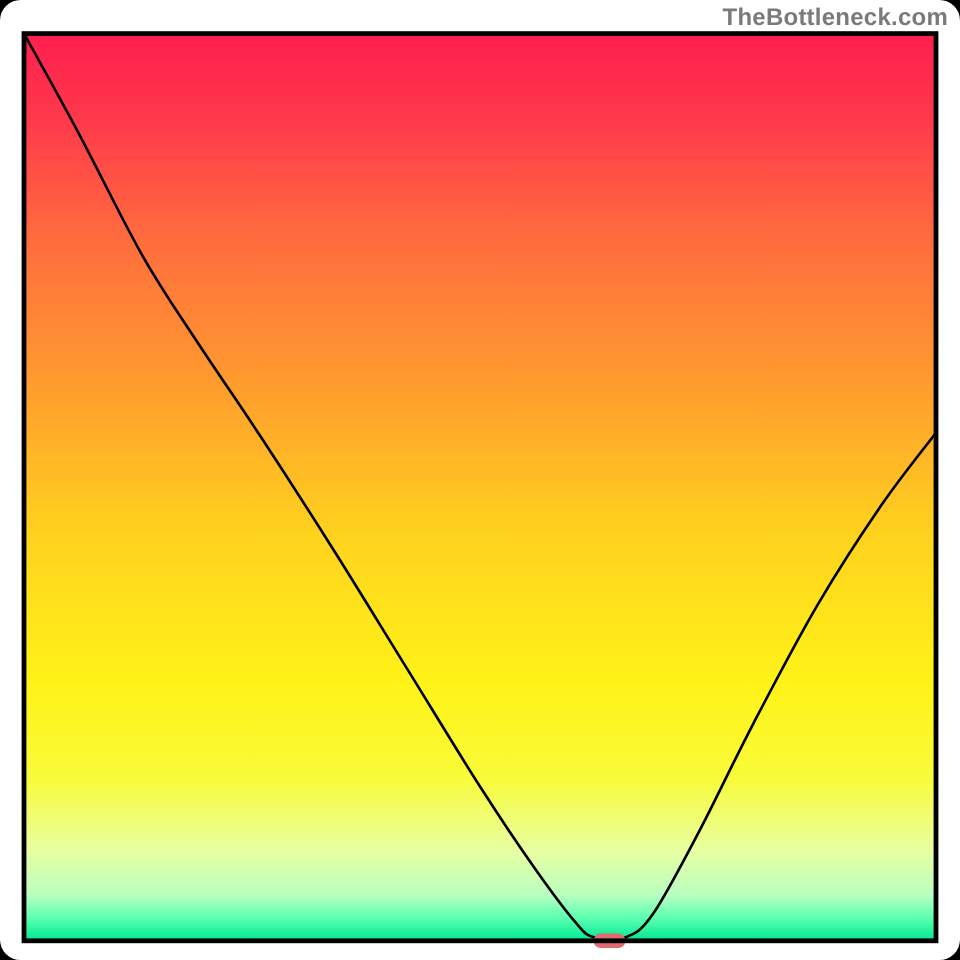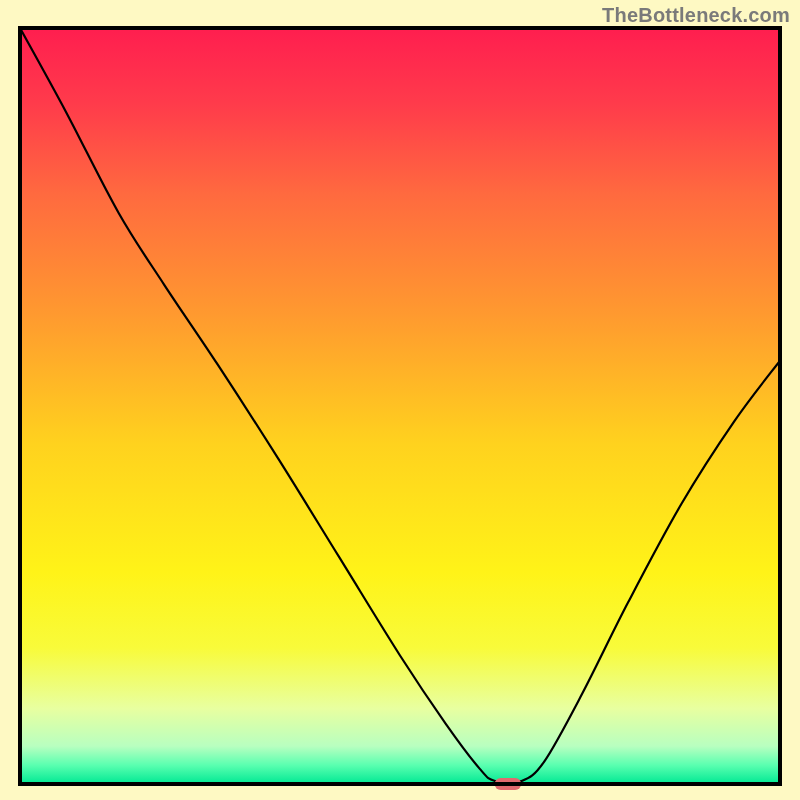--- a/index.html
+++ b/index.html
@@ -9,21 +9,22 @@
     height: 800px;
     background: #000;
     overflow: hidden;
   }
   .frame {
     position: absolute;
     left: 0;
     top: 0;
     width: 800px;
     height: 800px;
-    background: #fef9c3;
+    background: #ffffff;
+    border-radius: 17px;
   }
   .watermark {
     position: absolute;
     top: 4px;
     right: 10px;
     color: #7a7a7a;
     font-family: Arial, Helvetica, sans-serif;
     font-size: 20px;
     font-weight: 600;
     letter-spacing: 0.2px;

